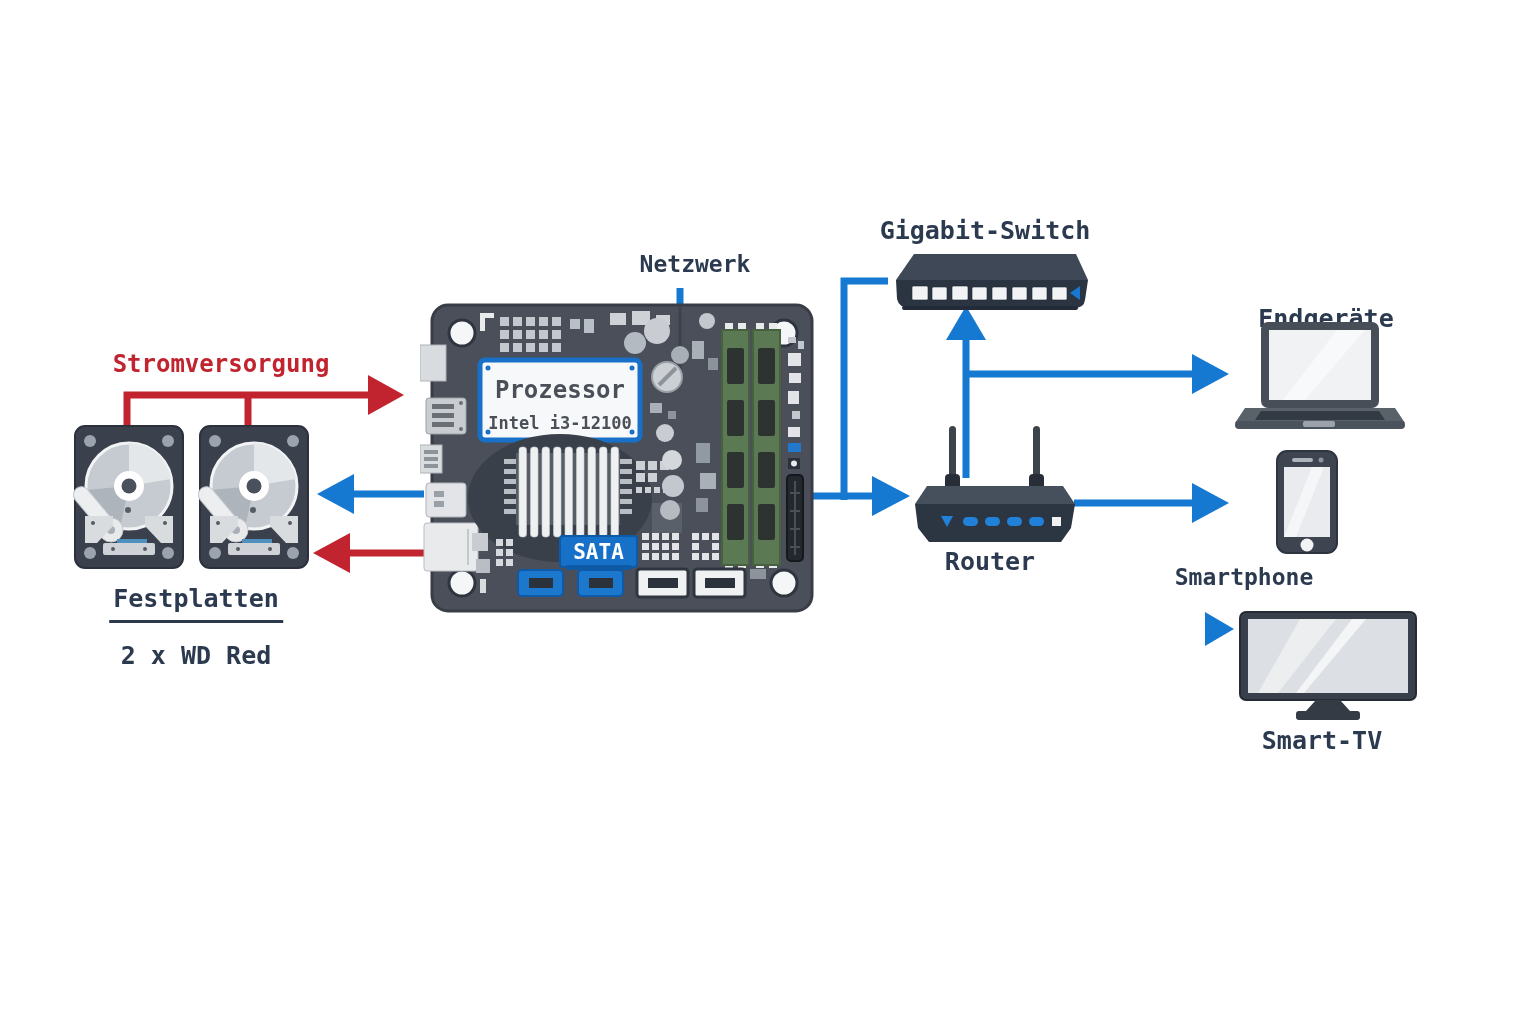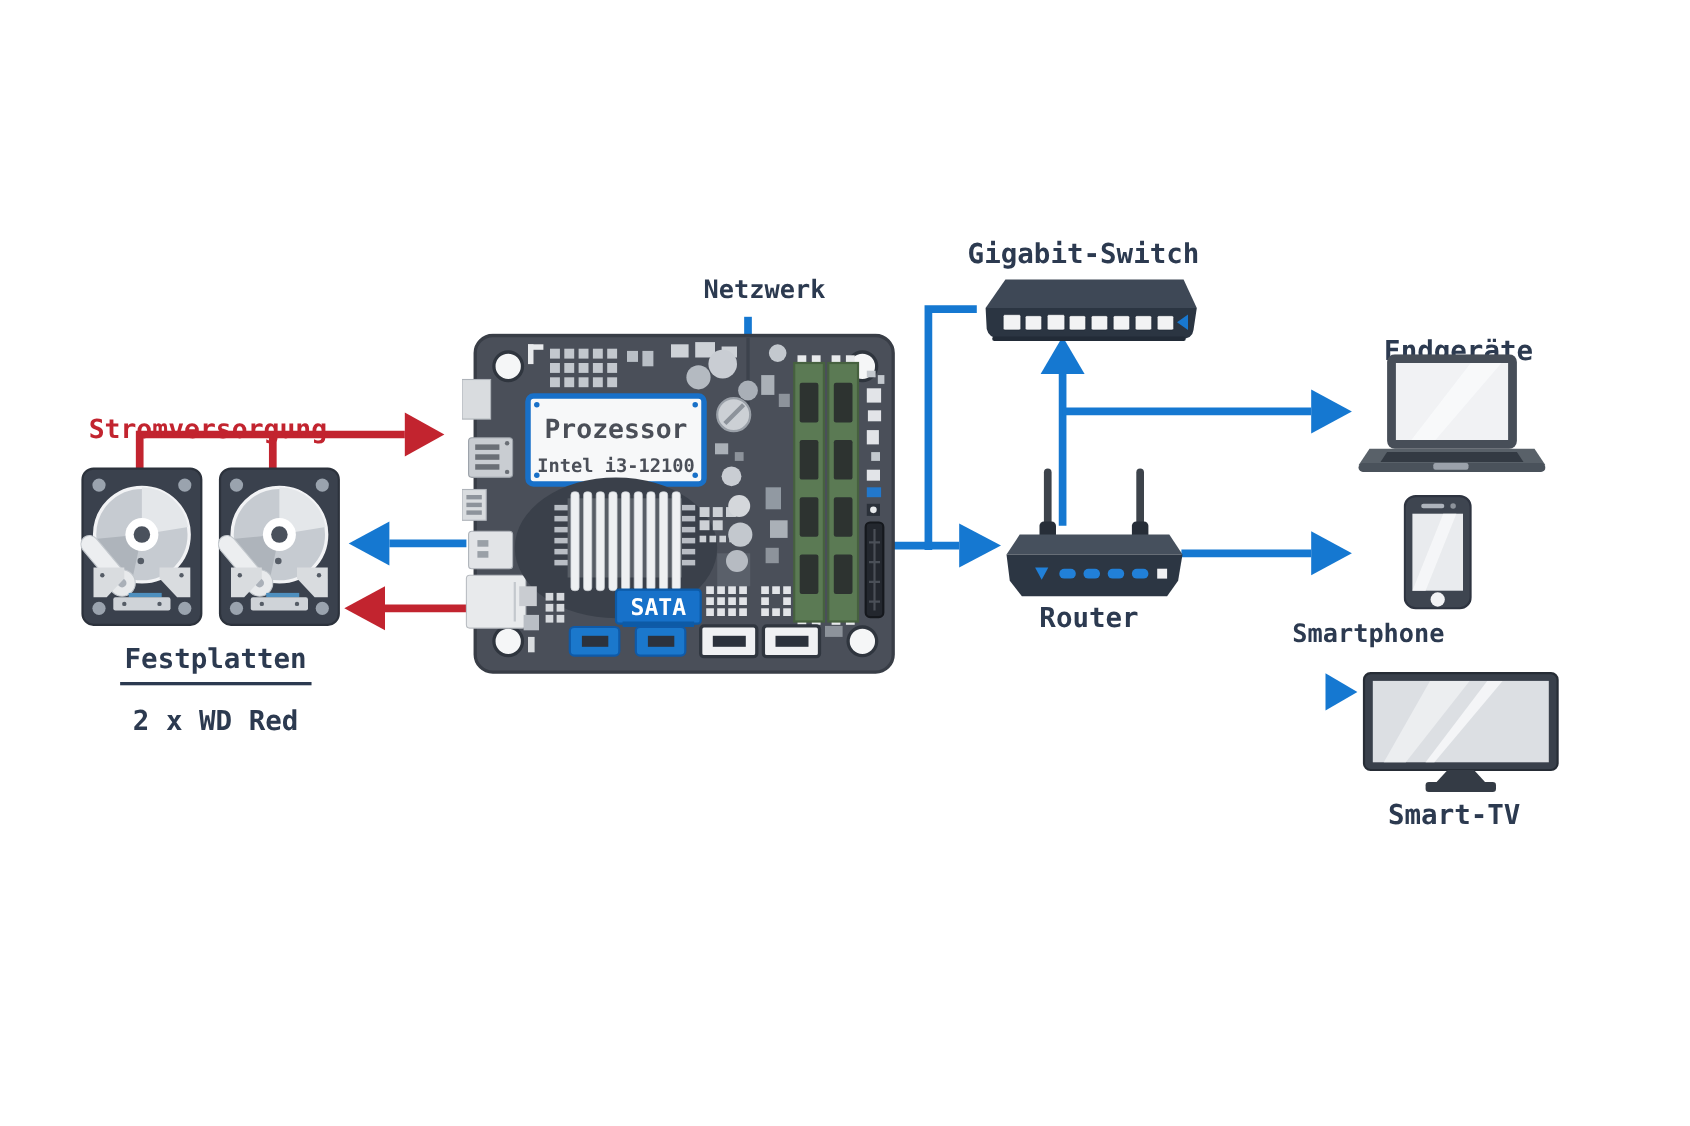--- a/index.html
+++ b/index.html
@@ -74,21 +74,21 @@
       <path class="net" d="M966 374 H1192"></path>
       <polygon class="net-head" points="1229,374 1192,354 1192,394"></polygon>
 
       <path class="net" d="M1074 503 H1192"></path>
       <polygon class="net-head" points="1229,503 1192,483 1192,523"></polygon>
 
       <polygon class="net-head" points="1234,629 1205,612 1205,646"></polygon>
     </g>
   </svg>
 
-  <div class="lbl red" style="left:189px;top:350px;margin-top:26px;">Stromversorgung</div>
+  <div class="lbl red" style="left:221px;top:350px;">Stromversorgung</div>
   <div class="lbl" style="left:677px;top:251px;margin-left:18px;">Netzwerk</div>
   <div class="lbl big" style="left:985px;top:216px;">Gigabit-Switch</div>
   <div class="lbl big" style="left:1326px;top:283px;margin-top:21px;">Endgeräte</div>
   <div class="lbl big" style="left:990px;top:547px;">Router</div>
   <div class="lbl" style="left:1244px;top:564px;">Smartphone</div>
   <div class="lbl big" style="left:1322px;top:726px;">Smart-TV</div>
 
   <div class="storage-caption">
     <div class="main">Festplatten</div>
     <div class="sub">2 x WD Red</div>

